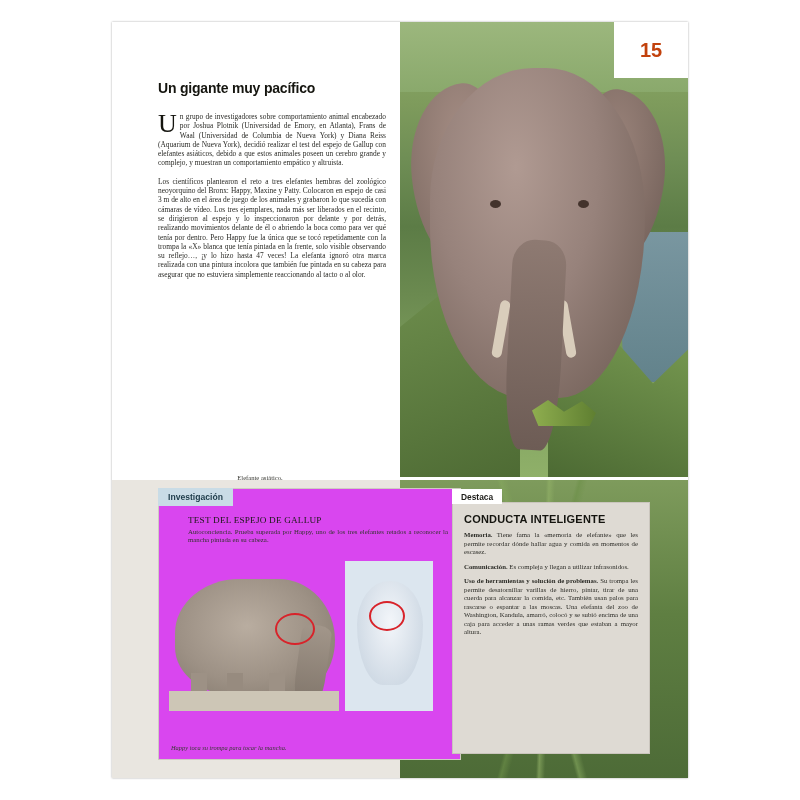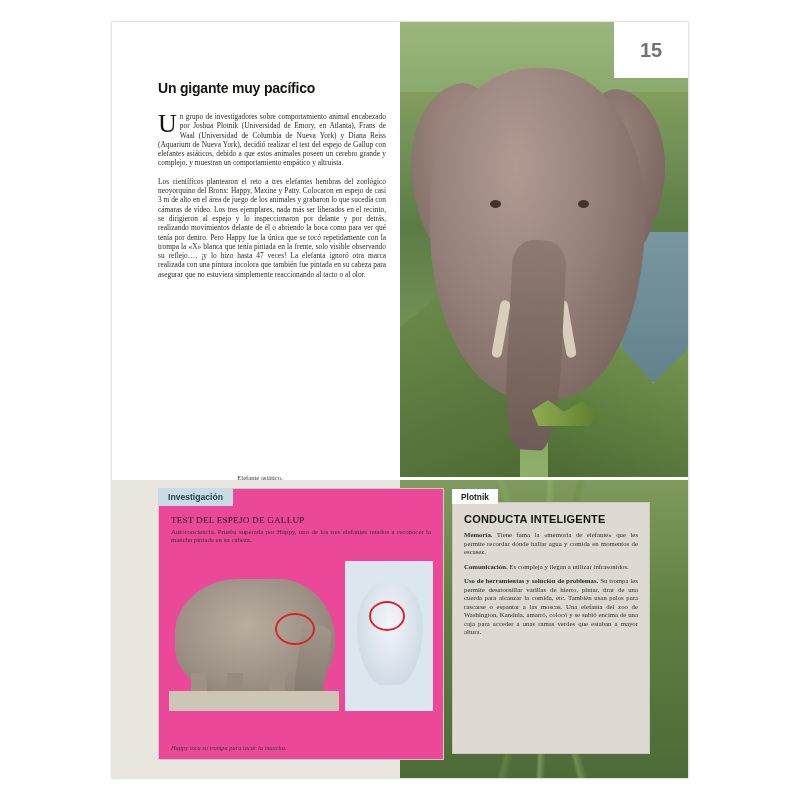--- a/index.html
+++ b/index.html
@@ -60,21 +60,21 @@
   .eleph .tuskR{position:absolute;left:150px;top:250px;width:10px;height:58px;
     background:#d9cdbb;border-radius:6px;transform:rotate(-10deg);}
   .eleph .grassmouth{position:absolute;left:120px;top:350px;width:64px;height:26px;
     background:linear-gradient(90deg,#8fae4f,#5f7f31);
     clip-path:polygon(0 40%,25% 0,50% 45%,78% 5%,100% 50%,90% 100%,10% 100%);}
 
   
   .pagenum{
     position:absolute;right:0;top:0;width:74px;height:56px;background:#ffffff;
     display:flex;align-items:center;justify-content:center;
-    font-family:"Liberation Sans",sans-serif;font-weight:bold;font-size:20px;color:#737373;
+    font-family:"Liberation Sans",sans-serif;font-weight:bold;font-size:20px;color:#c2410c;
   }
 
   
   .content{position:absolute;left:0;top:0;width:296px;height:455px;padding:58px 22px 0 46px;box-sizing:border-box;}
   h1.title{
     font-family:"Liberation Sans",sans-serif;
     font-size:14px;font-weight:bold;color:#15150f;margin:0 0 16px 0;letter-spacing:-.2px;
   }
   p.body{
     font-size:7.4px;line-height:9.3px;color:#2a2a26;text-align:justify;margin:0 0 9px 0;
@@ -102,21 +102,21 @@
     position:absolute;left:0;bottom:0;width:100%;height:100%;
     background:
       linear-gradient(75deg,transparent 48%,#86a85f 49%,transparent 51%),
       linear-gradient(105deg,transparent 48%,#6d9049 49%,transparent 51%),
       linear-gradient(92deg,transparent 49%,#93b268 50%,transparent 52%);
     opacity:.6;
   }
 
   .invest{
     position:absolute;left:46px;top:8px;width:284px;height:270px;
-    background:#ec4899;border:1px solid #cfcbc2;
+    background:#d946ef;border:1px solid #cfcbc2;padding-left:17px;
   }
   .invest .tab{
     position:absolute;left:-1px;top:-1px;height:18px;padding:0 10px;
     background:#c9dce6;color:#1d3b49;
     font-family:"Liberation Sans",sans-serif;font-size:8.6px;font-weight:bold;
     display:flex;align-items:center;
   }
   .invest .inner{padding:26px 12px 8px 12px;}
   .invest h3{
     font-family:"Liberation Serif",serif;font-size:9.2px;font-weight:normal;color:#1b1b17;
@@ -230,21 +230,21 @@
         </div>
         <div class="fig-draw">
           <div class="head"></div>
           <div class="markcircle"></div>
         </div>
       </div>
       <div class="figcap">Happy toca su trompa para tocar la mancha.</div>
     </div>
 
     <div class="destaca">
-      <div class="dtab">Plotnik</div>
+      <div class="dtab">Destaca</div>
       <div class="dinner">
         <h4>CONDUCTA INTELIGENTE</h4>
         <p>
           <b>Memoria.</b><span> Tiene fama la «memoria de elefante» que les permite recordar dónde hallar agua y comida en momentos de escasez.</span>
         </p>
         <p>
           <b>Comunicación.</b><span> Es compleja y llegan a utilizar infrasonidos.</span>
         </p>
         <p>
           <b>Uso de herramientas y solución de problemas.</b><span> Su trompa les permite desatornillar varillas de hierro, pintar, tirar de una cuerda para alcanzar la comida, etc. También usan palos para rascarse o espantar a las moscas. Una elefanta del zoo de Washington, Kandula, amarró, colocó y se subió encima de una caja para acceder a unas ramas verdes que estaban a mayor altura.</span>

